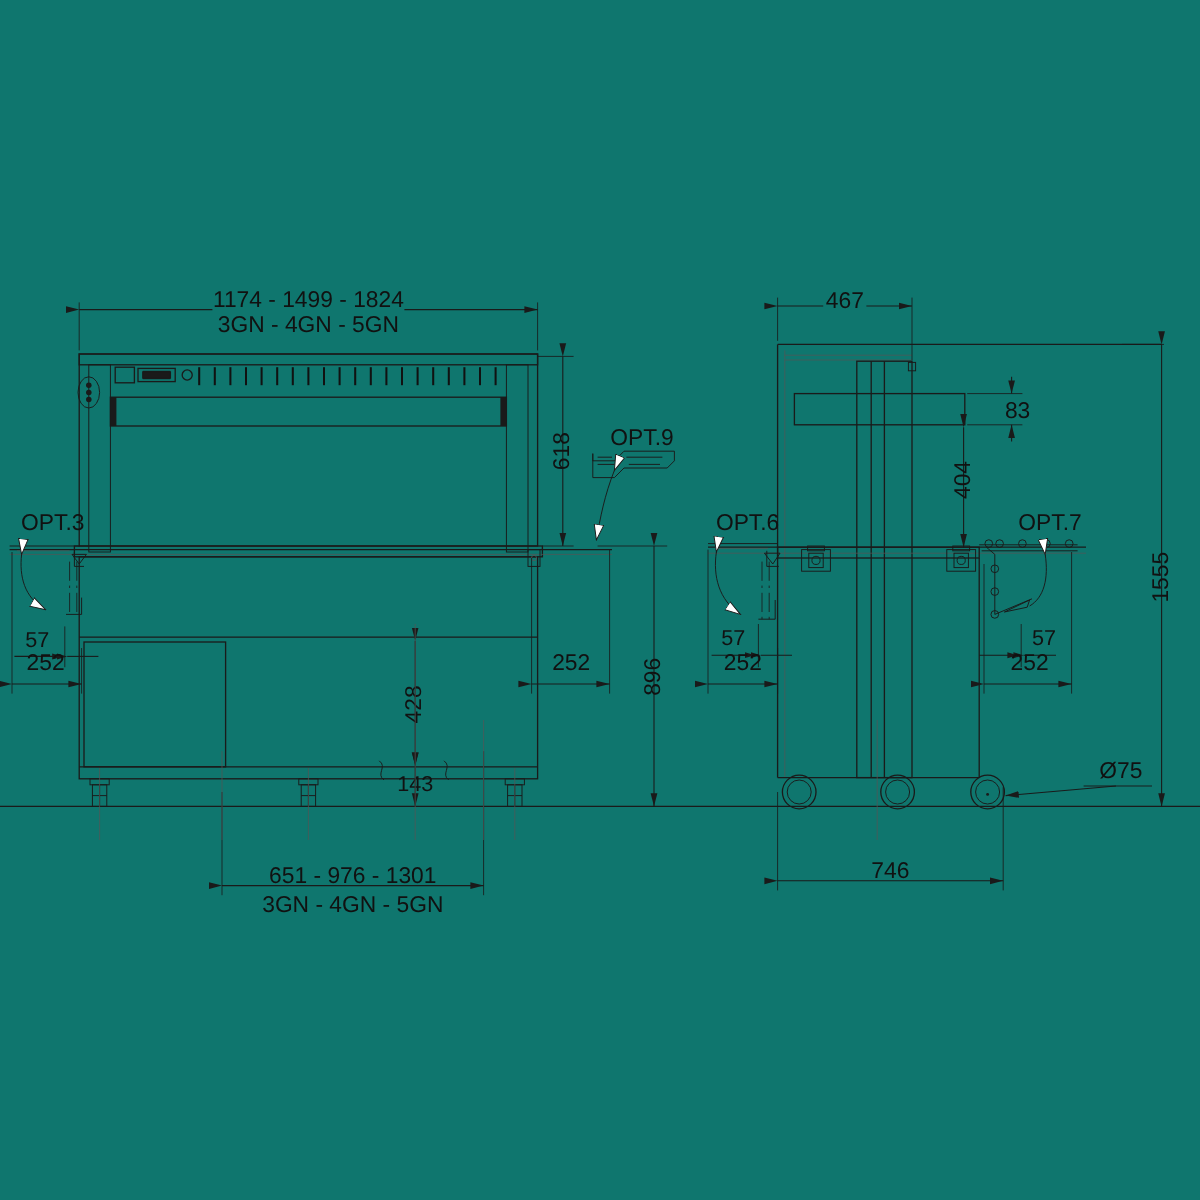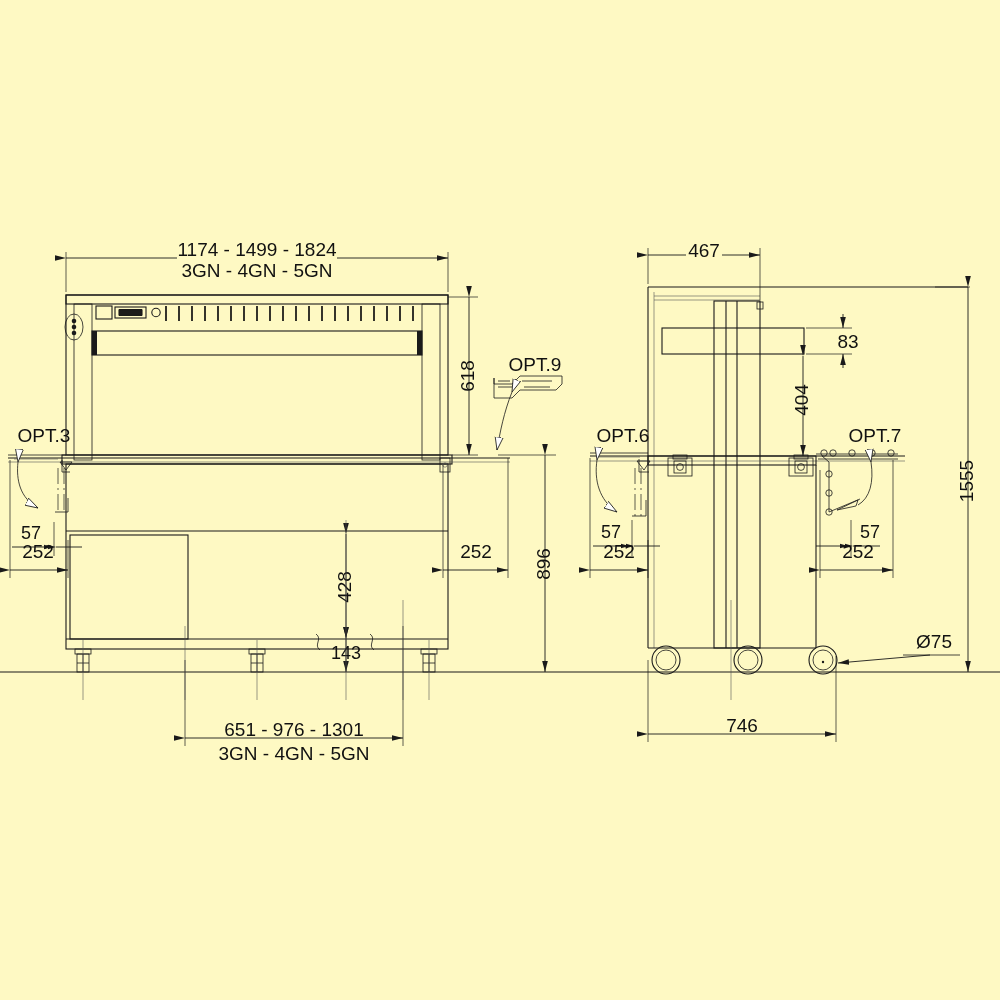--- a/index.html
+++ b/index.html
@@ -11,21 +11,21 @@
   body {
     width: 1000px;
     height: 1000px;
     font-family: "Liberation Sans", sans-serif;
     overflow: hidden;
   }
   #drawing-root {
     position: relative;
     width: 1000px;
     height: 1000px;
-    background: #fef9c3;
+    background: #0f766e;
   }
   svg#cad {
     position: absolute;
     left: 0;
     top: 0;
     width: 1000px;
     height: 1000px;
     display: block;
   }
   .ln        { stroke: #1a1a1a; stroke-width: 1.1; fill: none; }

